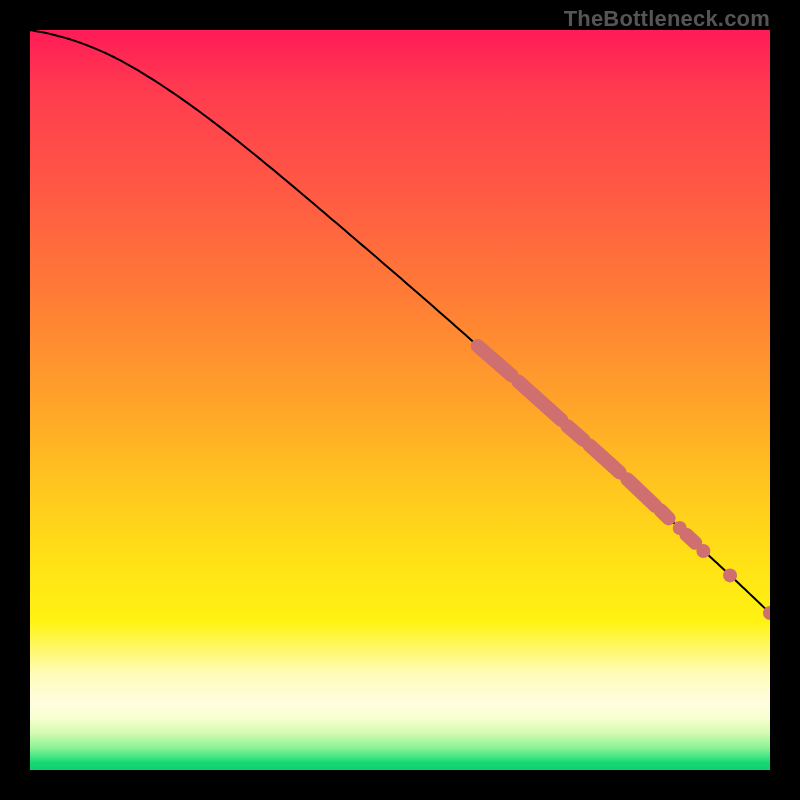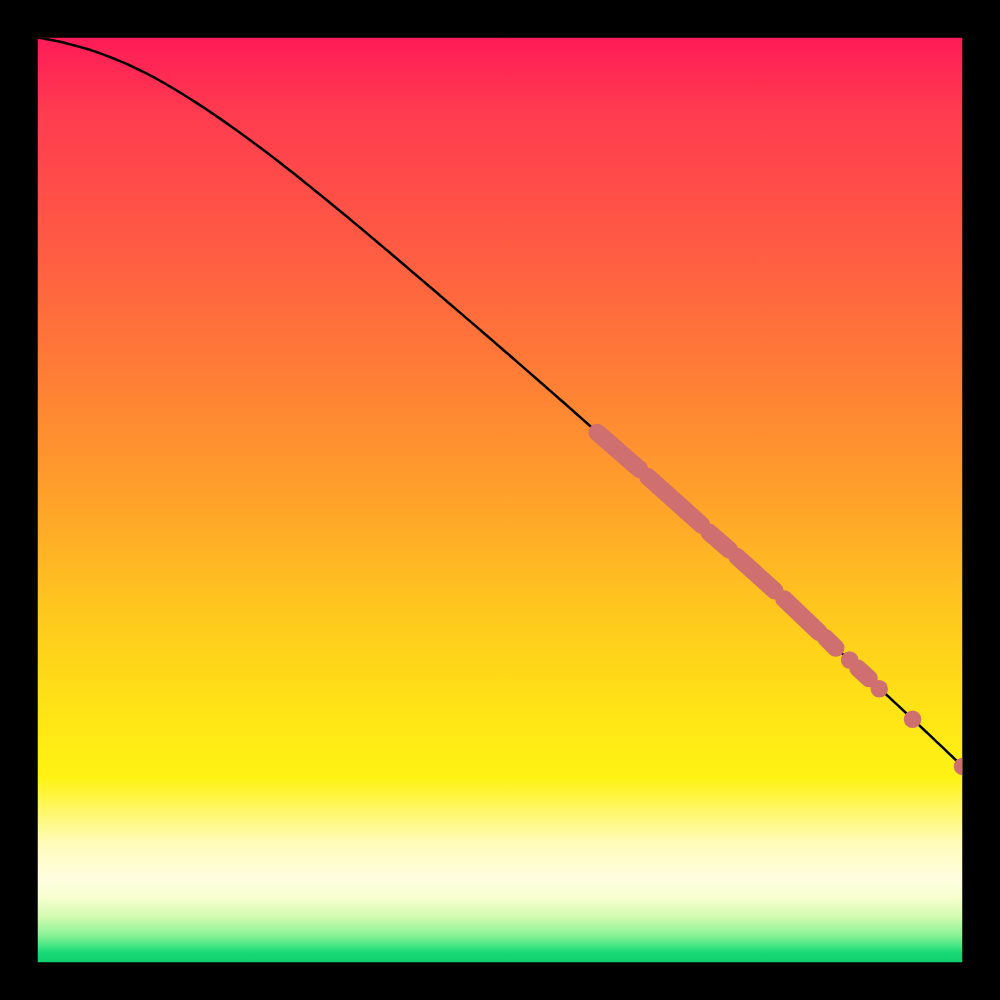--- a/index.html
+++ b/index.html
@@ -75,20 +75,21 @@
     fill: #d06f6f;
   }
   .marker-pill {
     fill: #d06f6f;
   }
 </style>
 </head>
 <body>
 
 <div class="frame">
+  <div class="watermark">TheBottleneck.com</div>
 
   <div class="plot">
     <div class="gradient-bg"></div>
     <svg class="curve" viewBox="0 0 740 740">
       <path id="curve-path" class="curve-path" d="M0.00 0.00 L0.76 0.15 L1.66 0.31 L2.68 0.49 L3.82 0.69 L5.05 0.91 L6.37 1.14 L7.78 1.40 L9.25 1.66 L10.78 1.95 L12.36 2.25 L13.97 2.58 L15.61 2.91 L17.26 3.27 L18.92 3.64 L20.57 4.03 L22.20 4.44 L23.83 4.86 L25.50 5.29 L27.19 5.72 L28.91 6.17 L30.66 6.64 L32.43 7.12 L34.24 7.62 L36.08 8.14 L37.94 8.68 L39.83 9.25 L41.76 9.85 L43.71 10.48 L45.69 11.13 L47.70 11.83 L49.73 12.55 L51.80 13.32 L53.90 14.12 L56.02 14.93 L58.17 15.77 L60.36 16.63 L62.57 17.51 L64.81 18.43 L67.08 19.37 L69.38 20.35 L71.70 21.36 L74.06 22.41 L76.44 23.50 L78.86 24.63 L81.30 25.80 L83.77 27.02 L86.27 28.28 L88.80 29.60 L91.36 30.96 L93.95 32.36 L96.56 33.81 L99.21 35.29 L101.88 36.81 L104.58 38.38 L107.31 39.98 L110.07 41.63 L112.86 43.31 L115.68 45.04 L118.53 46.80 L121.41 48.61 L124.31 50.46 L127.25 52.34 L130.21 54.27 L133.20 56.24 L136.22 58.25 L139.27 60.30 L142.35 62.39 L145.46 64.52 L148.59 66.69 L151.76 68.90 L154.95 71.15 L158.18 73.44 L161.43 75.78 L164.71 78.15 L168.02 80.56 L171.36 83.02 L174.72 85.51 L178.12 88.05 L181.55 90.62 L185.00 93.24 L188.48 95.90 L192.00 98.60 L195.54 101.35 L199.11 104.14 L202.71 106.98 L206.33 109.85 L209.99 112.76 L213.68 115.72 L217.39 118.71 L221.13 121.73 L224.91 124.80 L228.71 127.89 L232.54 131.02 L236.40 134.18 L240.28 137.38 L244.20 140.60 L248.15 143.86 L252.12 147.15 L256.12 150.49 L260.16 153.86 L264.22 157.27 L268.31 160.71 L272.43 164.19 L276.58 167.70 L280.75 171.24 L284.96 174.82 L289.19 178.42 L293.46 182.05 L297.75 185.71 L302.07 189.40 L306.42 193.11 L310.80 196.84 L315.22 200.61 L319.70 204.43 L324.22 208.29 L328.78 212.19 L333.38 216.13 L338.01 220.10 L342.66 224.09 L347.34 228.10 L352.03 232.14 L356.72 236.18 L361.43 240.23 L366.13 244.29 L370.82 248.35 L375.50 252.40 L380.16 256.45 L384.80 260.48 L389.43 264.51 L394.05 268.54 L398.68 272.58 L403.30 276.62 L407.93 280.67 L412.55 284.73 L417.18 288.79 L421.80 292.85 L426.43 296.93 L431.05 301.01 L435.68 305.09 L440.30 309.18 L444.93 313.28 L449.55 317.38 L454.18 321.49 L458.80 325.60 L463.43 329.72 L468.05 333.85 L472.68 338.00 L477.30 342.15 L481.93 346.30 L486.55 350.47 L491.18 354.64 L495.80 358.81 L500.42 362.98 L505.05 367.16 L509.68 371.34 L514.30 375.52 L518.92 379.69 L523.55 383.86 L528.17 388.03 L532.80 392.20 L537.45 396.38 L542.15 400.61 L546.89 404.86 L551.65 409.13 L556.42 413.41 L561.20 417.70 L565.97 421.97 L570.72 426.24 L575.45 430.48 L580.13 434.69 L584.77 438.86 L589.34 442.98 L593.84 447.05 L598.26 451.04 L602.58 454.96 L606.80 458.80 L610.93 462.57 L615.01 466.30 L619.03 469.99 L622.99 473.63 L626.89 477.23 L630.73 480.79 L634.52 484.29 L638.25 487.75 L641.92 491.16 L645.53 494.52 L649.09 497.83 L652.59 501.08 L656.03 504.29 L659.41 507.43 L662.73 510.53 L666.00 513.56 L669.21 516.54 L672.36 519.47 L675.45 522.34 L678.49 525.17 L681.46 527.94 L684.38 530.66 L687.25 533.33 L690.05 535.94 L692.80 538.51 L695.48 541.02 L698.11 543.48 L700.69 545.89 L703.20 548.24 L705.66 550.55 L708.06 552.80 L710.40 555.00 L712.71 557.17 L715.01 559.34 L717.29 561.50 L719.53 563.63 L721.74 565.72 L723.88 567.76 L725.97 569.74 L727.97 571.65 L729.90 573.48 L731.72 575.22 L733.43 576.86 L735.03 578.38 L736.49 579.78 L737.82 581.04 L738.99 582.16 L740.00 583.12 "></path>
       <g id="markers">
           <line x1="447.70" y1="315.98" x2="481.74" y2="345.58" stroke="#d06f6f" stroke-width="14" stroke-linecap="round" class="marker-pill"></line>
           <line x1="488.40" y1="351.50" x2="531.32" y2="389.98" stroke="#d06f6f" stroke-width="14" stroke-linecap="round" class="marker-pill"></line>
           <line x1="537.24" y1="395.90" x2="553.52" y2="409.96" stroke="#d06f6f" stroke-width="14" stroke-linecap="round" class="marker-pill"></line>
           <line x1="559.44" y1="415.14" x2="589.78" y2="442.52" stroke="#d06f6f" stroke-width="14" stroke-linecap="round" class="marker-pill"></line>

